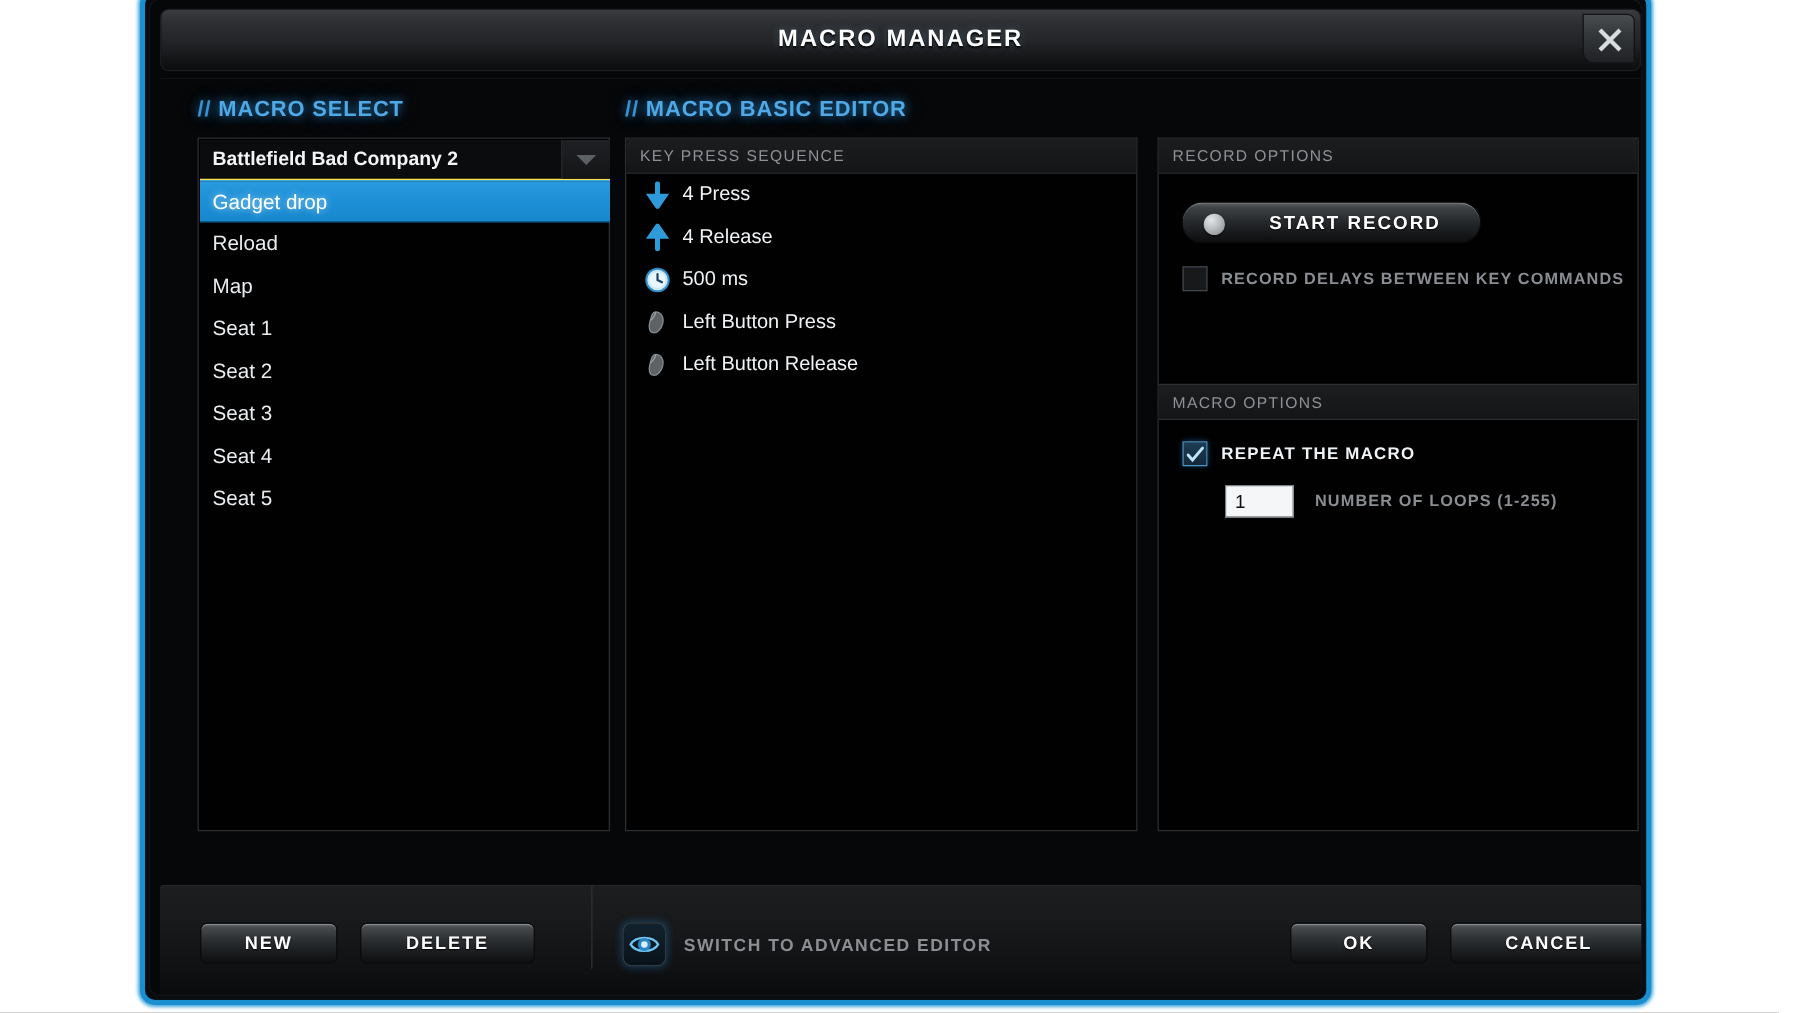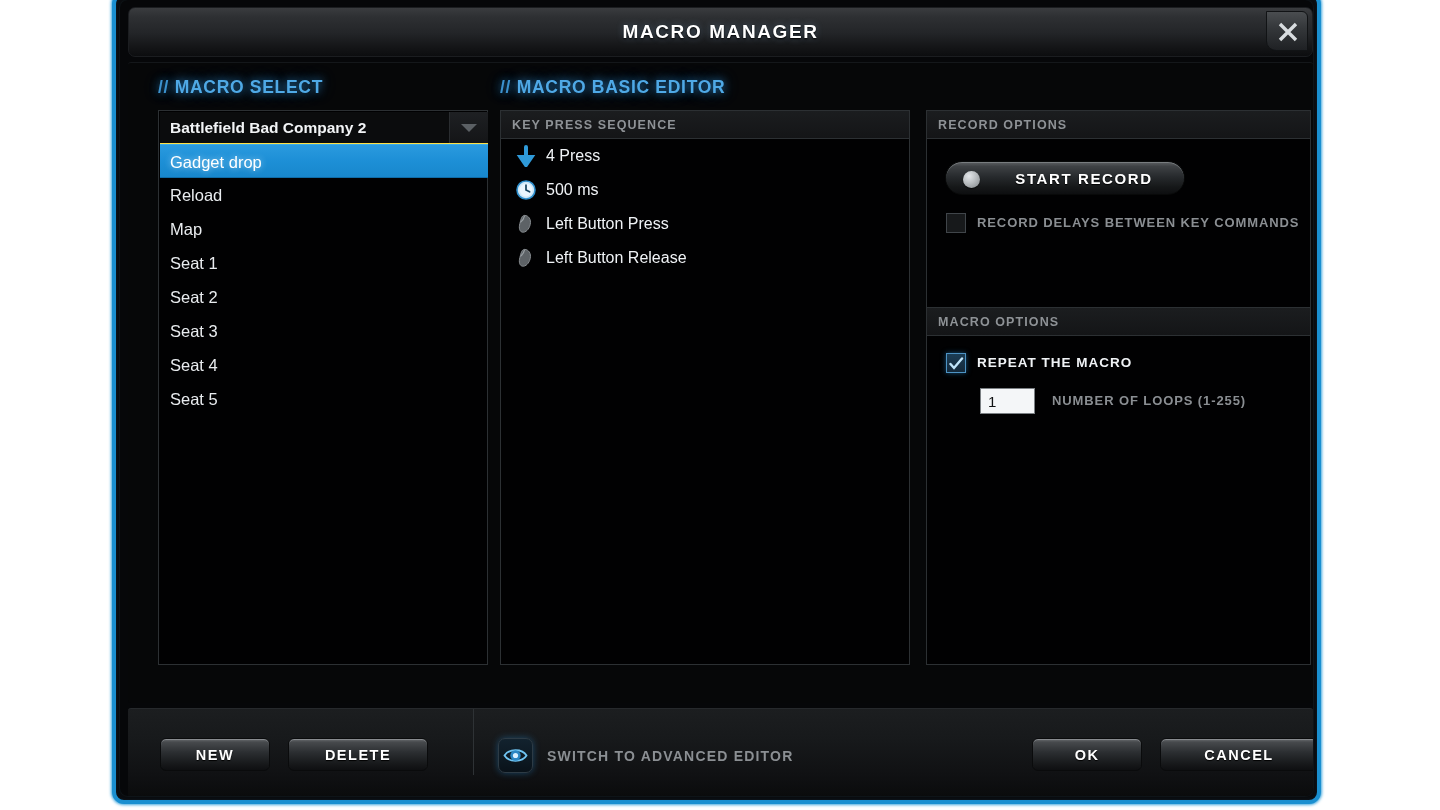--- a/index.html
+++ b/index.html
@@ -98,21 +98,21 @@
     background: #010102;
     border: 1px solid #2c3033;
     box-sizing: border-box;
   }
   .panel-header {
     height: 28px;
     background: linear-gradient(to bottom, #1b1d1f 0%, #141517 100%);
     border-bottom: 1px solid #2c3033;
     color: #8e9296;
     font-size: 12.5px;
-    font-weight: bold;
+    font-weight: normal;
     letter-spacing: 1.1px;
     line-height: 28px;
     padding-left: 11px;
     box-sizing: border-box;
   }
 
   
   #panel-macro-select { left: 30px; top: 47px; width: 330px; height: 555px; }
   #combo {
     position: absolute;
@@ -406,20 +406,26 @@
         <div class="section-title" style="left:372px; top:14px;"><span class="slashes">//</span> MACRO BASIC EDITOR</div>
 
         <div class="panel" id="panel-key-sequence">
           <div class="panel-header">KEY PRESS SEQUENCE</div>
           <div id="seq-list">
               <div class="seq-item">
                 <span class="seq-icon"><svg width="22" height="22" viewBox="0 0 22 22">
                     <path d="M11 2 L11 13 M11 20 L5.5 12 L16.5 12 Z" stroke="#2f9ad9" stroke-width="4" fill="#2f9ad9" stroke-linecap="round"></path>
                   </svg></span>
                 <span>4 Press</span>
+              </div>
+              <div class="seq-item">
+                <span class="seq-icon"><svg width="22" height="22" viewBox="0 0 22 22">
+                    <path d="M11 20 L11 9 M11 2 L16.5 10 L5.5 10 Z" stroke="#2f9ad9" stroke-width="4" fill="#2f9ad9" stroke-linecap="round"></path>
+                  </svg></span>
+                <span>4 Release</span>
               </div>
               <div class="seq-item">
                 <span class="seq-icon"><svg width="22" height="22" viewBox="0 0 22 22">
                     <circle cx="11" cy="11" r="9" fill="#cfe8f8" stroke="#2f8fcd" stroke-width="1.6"></circle>
                     <circle cx="11" cy="11" r="6.4" fill="#eaf6fe"></circle>
                     <path d="M11 6.2 L11 11 L14.6 12.8" stroke="#16425e" stroke-width="1.7" fill="none" stroke-linecap="round"></path>
                   </svg></span>
                 <span>500 ms</span>
               </div>
               <div class="seq-item">

